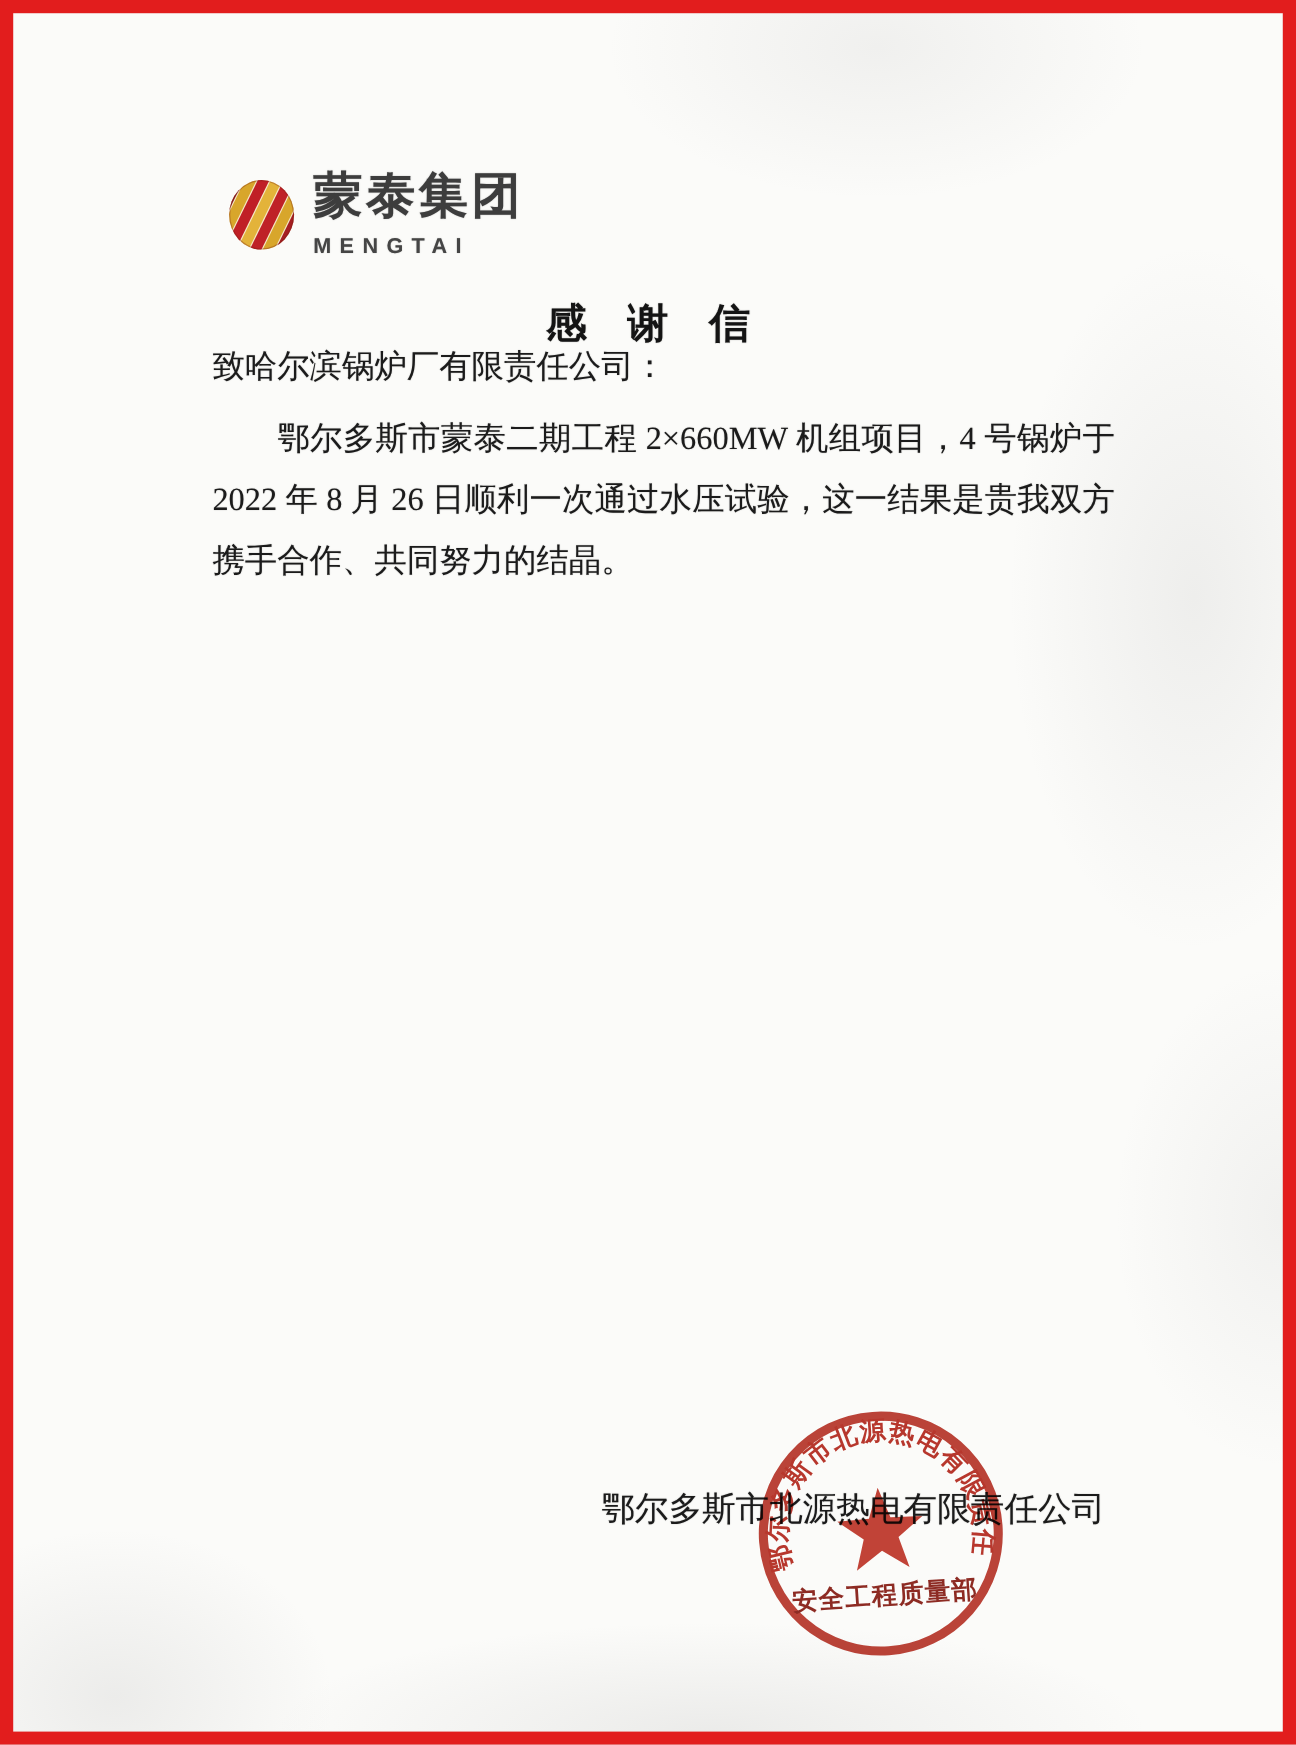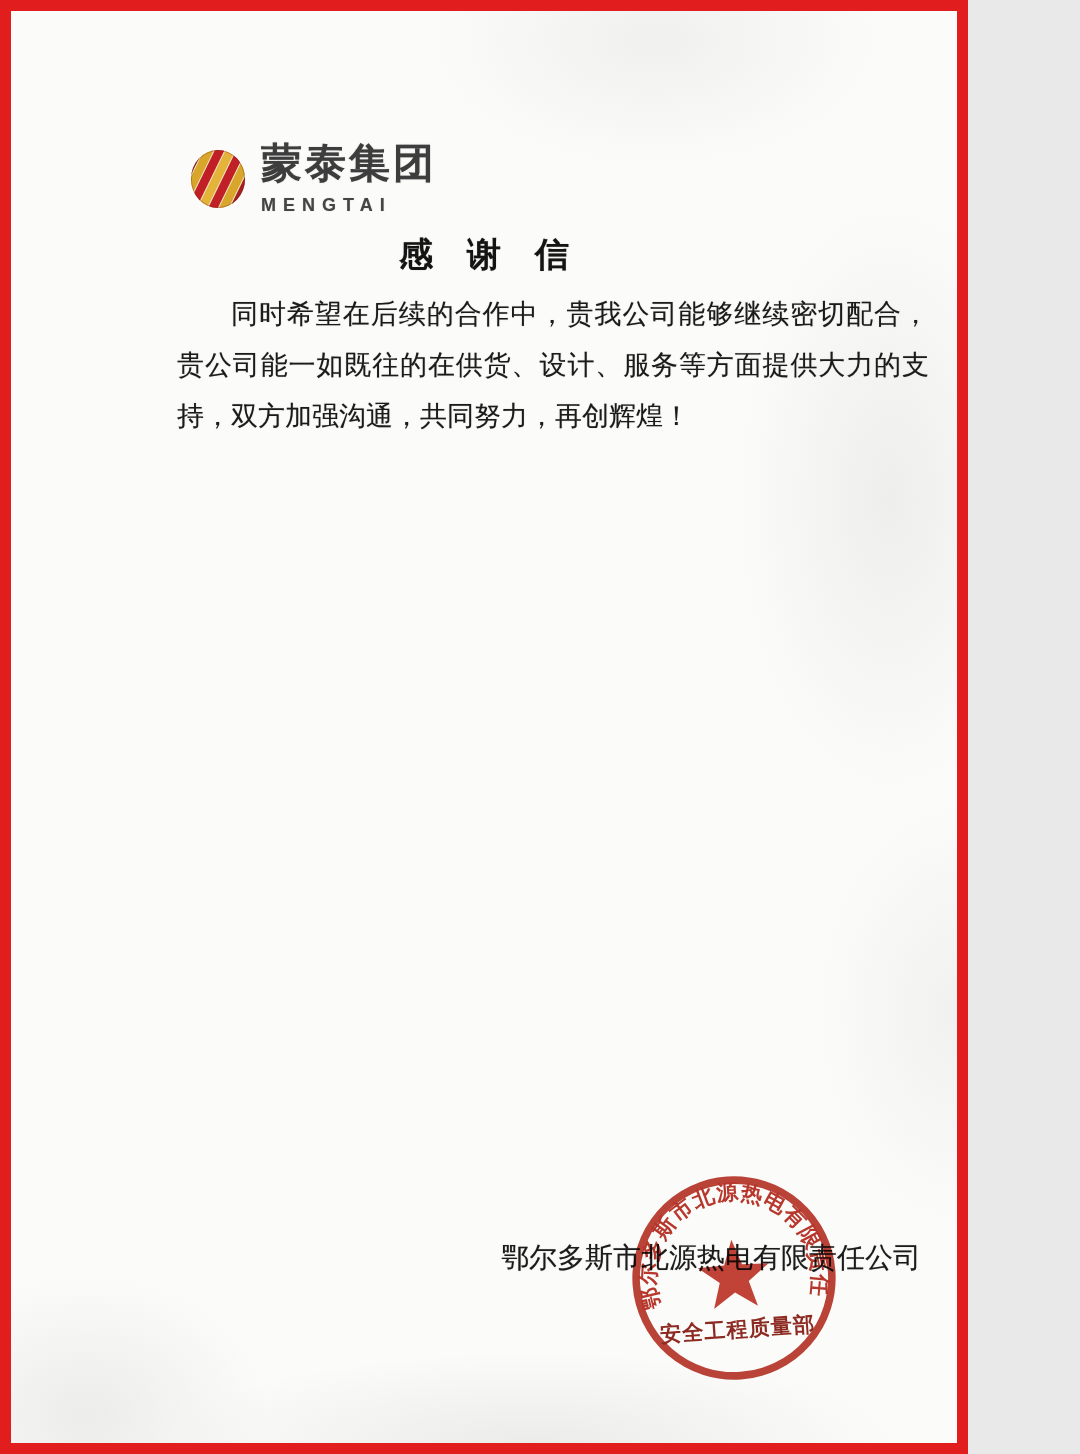--- a/index.html
+++ b/index.html
@@ -1,19 +1,19 @@
 <!DOCTYPE html>
 <html><head>
 <meta charset="utf-8">
 <style>
   html, body { margin: 0; padding: 0; background: #e9e9e9; }
 
   .page {
     position: relative;
-    width: 968px;
+    width: 1080px;
     height: 1454px;
     box-sizing: border-box;
     border: 11px solid #e21d1d;
     overflow: hidden;
     font-family: "Liberation Serif", "DejaVu Serif", serif;
     background:
       radial-gradient(220px 420px at 93% 34%, rgba(150,150,150,.13), transparent 70%),
       radial-gradient(320px 180px at 68% 2%,  rgba(160,160,160,.12), transparent 70%),
       radial-gradient(260px 200px at 8% 98%,  rgba(150,150,150,.15), transparent 70%),
       radial-gradient(520px 130px at 55% 100%, rgba(140,140,140,.14), transparent 70%),
@@ -36,21 +36,21 @@
   }
   .logo-en {
     font-family: "Liberation Sans", "DejaVu Sans", sans-serif;
     font-size: 18px; font-weight: bold; color: #454545;
     letter-spacing: 7px; margin-top: 12px; text-shadow: 0 0 1px rgba(60,60,60,.4);
   }
 
   
   .title {
     position: absolute;
-    left: 0; right: 0; top: 221px;
+    left: 0; right: 0; top: 236px;
     text-align: center;
     font-size: 34px; font-weight: bold; color: #141414;
     text-shadow: 0 0 1px rgba(30,30,30,.45);
   }
   .body-text {
     position: absolute;
     left: 166px; top: 269px; width: 752px;
     font-size: 27px; line-height: 51px; color: #1b1b1b;
     text-align: justify;
     text-justify: inter-character;
@@ -114,21 +114,22 @@
     </svg>
     <div class="logo-text-stack">
       <span class="logo-cn">蒙泰集团</span>
       <span class="logo-en">MENGTAI</span>
     </div>
   </div>
 
   <div class="title">感　谢　信</div>
 
   <div class="body-text">
-    <p>同时希望在后续的合作中，贵我公司能够继续密切配合，贵公司能一如既往的在供货、设计、服务等方面提供大力的支持，双方加强沟通，共同努力，再创辉煌！</p>
+    <div class="salutation">致哈尔滨锅炉厂有限责任公司：</div>
+    <p>鄂尔多斯市蒙泰二期工程 2×660MW 机组项目，4 号锅炉于 2022 年 8 月 26 日顺利一次通过水压试验，这一结果是贵我双方携手合作、共同努力的结晶。</p>
   </div>
 
   <div class="signature">鄂尔多斯市北源热电有限责任公司</div>
 
   <div class="stamp">
     <svg viewBox="0 0 220 220">
       <defs>
         <path id="ringArc" d="M 36.7 136.7 A 78 78 0 1 1 183.3 136.7" fill="none"></path>
       </defs>
       <circle cx="110" cy="110" r="97" fill="none" stroke="#b42a1f" stroke-width="7.5" opacity="0.95"></circle>

